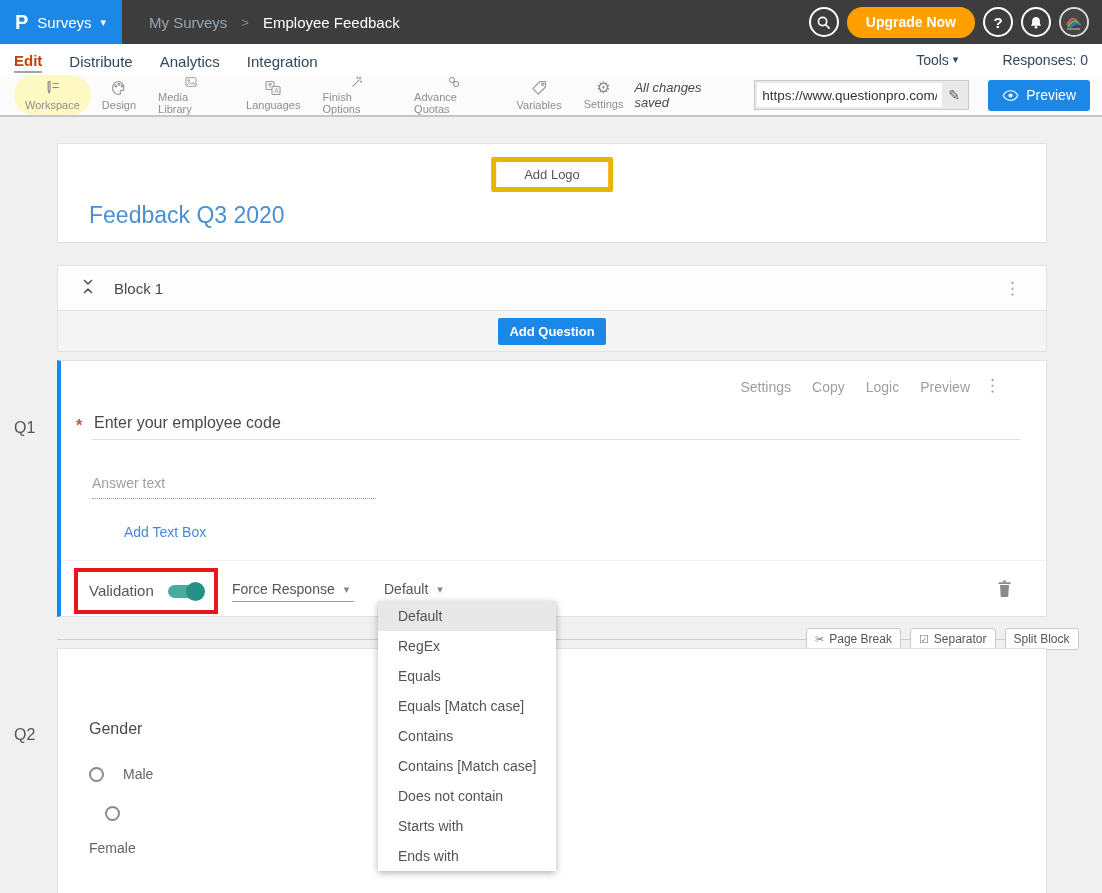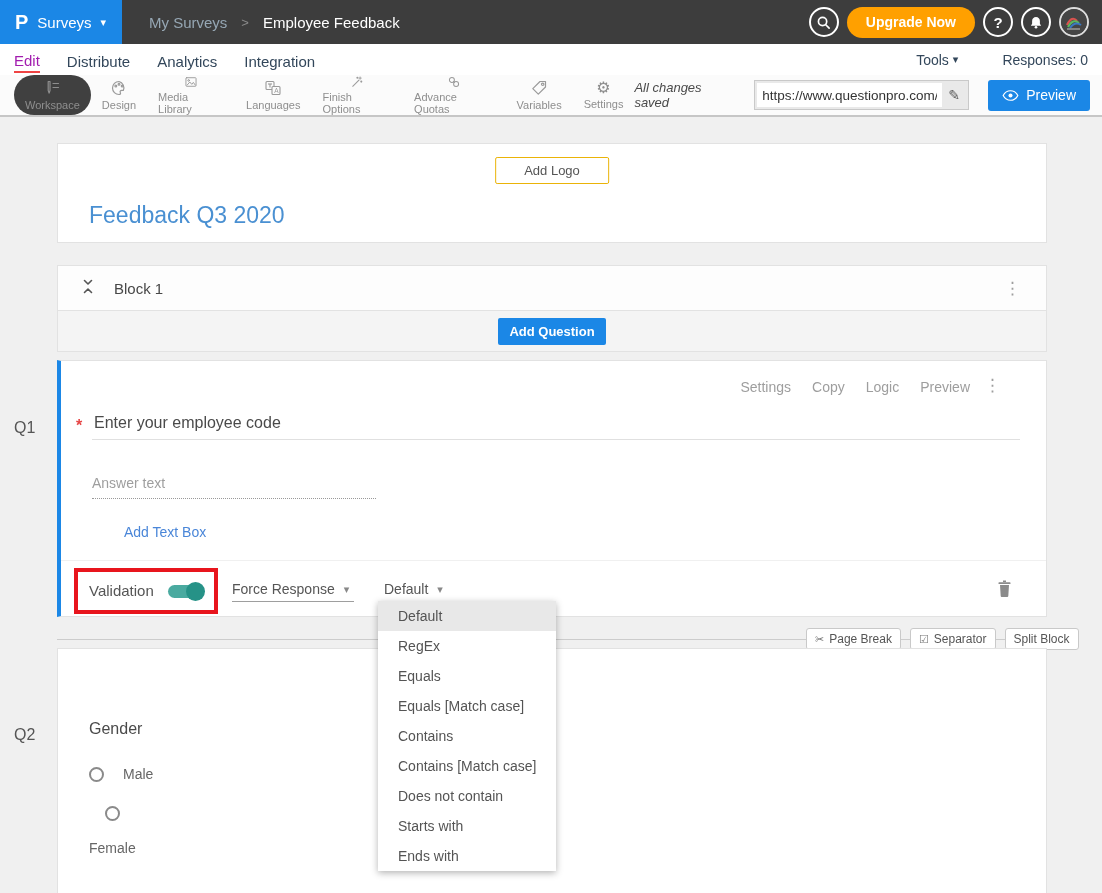--- a/index.html
+++ b/index.html
@@ -19,42 +19,42 @@
   .crumb-sep { color: #8a8a8a; font-size: 13px; }
   .crumb-current { color: #fff; }
   .topbar-right { margin-left: auto; display: flex; align-items: center; gap: 8px; padding-right: 13px; }
   .circle-btn { width: 30px; height: 30px; border: 2px solid #fff; border-radius: 50%; display: flex; align-items: center; justify-content: center; color: #fff; font-weight: 700; font-size: 15px; cursor: pointer; background: transparent; }
   .upgrade-btn { height: 31px; border-radius: 16px; background: #ffa000; color: #fff; font-weight: 700; font-size: 14px; padding: 0 19px; display: flex; align-items: center; cursor: pointer; border: none; }
   .avatar { width: 30px; height: 30px; border: 2px solid #dcdcdc; border-radius: 50%; background: #454545; overflow: hidden; display: flex; align-items: center; justify-content: center; cursor: pointer; }
 
   
   .tabrow { position: absolute; top: 44px; left: 0; width: 100%; height: 31px; background: #fff; display: flex; align-items: center; padding: 0 14px; }
   .tab { margin-right: 27px; font-size: 15px; color: #33475b; padding: 5px 0 2px; cursor: pointer; }
-  .tab.active { color: #a21caf; font-weight: 400; border-bottom: 2px solid #ef4444; }
+  .tab.active { color: #c2410c; font-weight: 700; border-bottom: 2px solid #a3a3a3; }
   .tabrow-right { margin-left: auto; display: flex; gap: 44px; font-size: 14px; color: #33475b; }
   .tools-dd { cursor: pointer; display: flex; align-items: center; gap: 4px; }
   .tools-dd .caret { color: #33475b; }
 
   
   .toolbar { position: absolute; top: 75px; left: 0; width: 100%; height: 42px; background: #fbfbfb; border-bottom: 2px solid #c6c6c6; display: flex; align-items: stretch; padding-left: 14px; }
   .tool { display: flex; flex-direction: column; align-items: center; justify-content: center; padding: 0 11px; font-size: 11px; color: #8e8e8e; cursor: pointer; gap: 2px; }
-  .tool.active { background: #404040; border-radius: 20px; }
+  .tool.active { background: #fef9c3; border-radius: 20px; }
   .tool svg { display: block; }
   .tool .glyph-icon { font-size: 16px; line-height: 16px; color: #8e8e8e; }
   .toolbar-right { margin-left: auto; display: flex; align-items: center; gap: 19px; padding-right: 12px; }
   .saved-label { font-style: italic; font-size: 13px; color: #4a4a4a; }
   .url-wrap { width: 215px; height: 30px; background: #e9e9e9; border: 1px solid #c9c9c9; display: flex; align-items: center; padding: 2px; }
   .url-input { flex: 1; height: 100%; border: none; background: #fff; font-size: 13.5px; color: #333; padding: 0 5px; font-family: "Liberation Sans", sans-serif; outline: none; min-width: 0; }
   .url-pencil { width: 24px; text-align: center; color: #555; font-size: 14px; cursor: pointer; }
   .preview-btn { height: 31px; background: #1b87e6; border: none; border-radius: 3px; color: #fff; font-size: 14px; padding: 0 14px; display: flex; align-items: center; gap: 7px; cursor: pointer; font-family: "Liberation Sans", sans-serif; }
 
   
   .card { position: absolute; left: 57px; width: 990px; background: #fff; border: 1px solid #e2e2e2; }
   .header-card { top: 143px; height: 100px; }
-  .add-logo-btn { position: absolute; left: 50%; transform: translateX(-50%); top: 13px; background: #fff; border: 1px solid #eab308; border-radius: 2px; font-size: 13px; color: #555; padding: 5px 28px; cursor: pointer; font-family: "Liberation Sans", sans-serif; }
+  .add-logo-btn { position: absolute; left: 50%; transform: translateX(-50%); top: 13px; background: #fff; border: 5px solid #eab308; border-radius: 2px; font-size: 13px; color: #555; padding: 5px 28px; cursor: pointer; font-family: "Liberation Sans", sans-serif; }
   .survey-title { position: absolute; left: 31px; top: 58px; font-size: 23px; color: #4a90d2; cursor: text; }
 
   .block-header { top: 265px; height: 46px; background: #fdfdfd; display: flex; align-items: center; }
   .collapse-icon { margin-left: 23px; cursor: pointer; }
   .block-title { margin-left: 19px; font-size: 15px; color: #474747; }
   .kebab { font-size: 17px; color: #9e9e9e; letter-spacing: 0; cursor: pointer; line-height: 1; }
   .block-header .kebab { margin-left: auto; margin-right: 25px; }
   .addq-strip { top: 311px; height: 41px; background: #f4f4f4; border-top: none; display: flex; align-items: center; justify-content: center; }
   .addq-btn { background: #1b87e6; color: #ffffff; border: none; border-radius: 2px; font-size: 13px; font-weight: 700; padding: 6px 11px; cursor: pointer; font-family: "Liberation Sans", sans-serif; }
 

